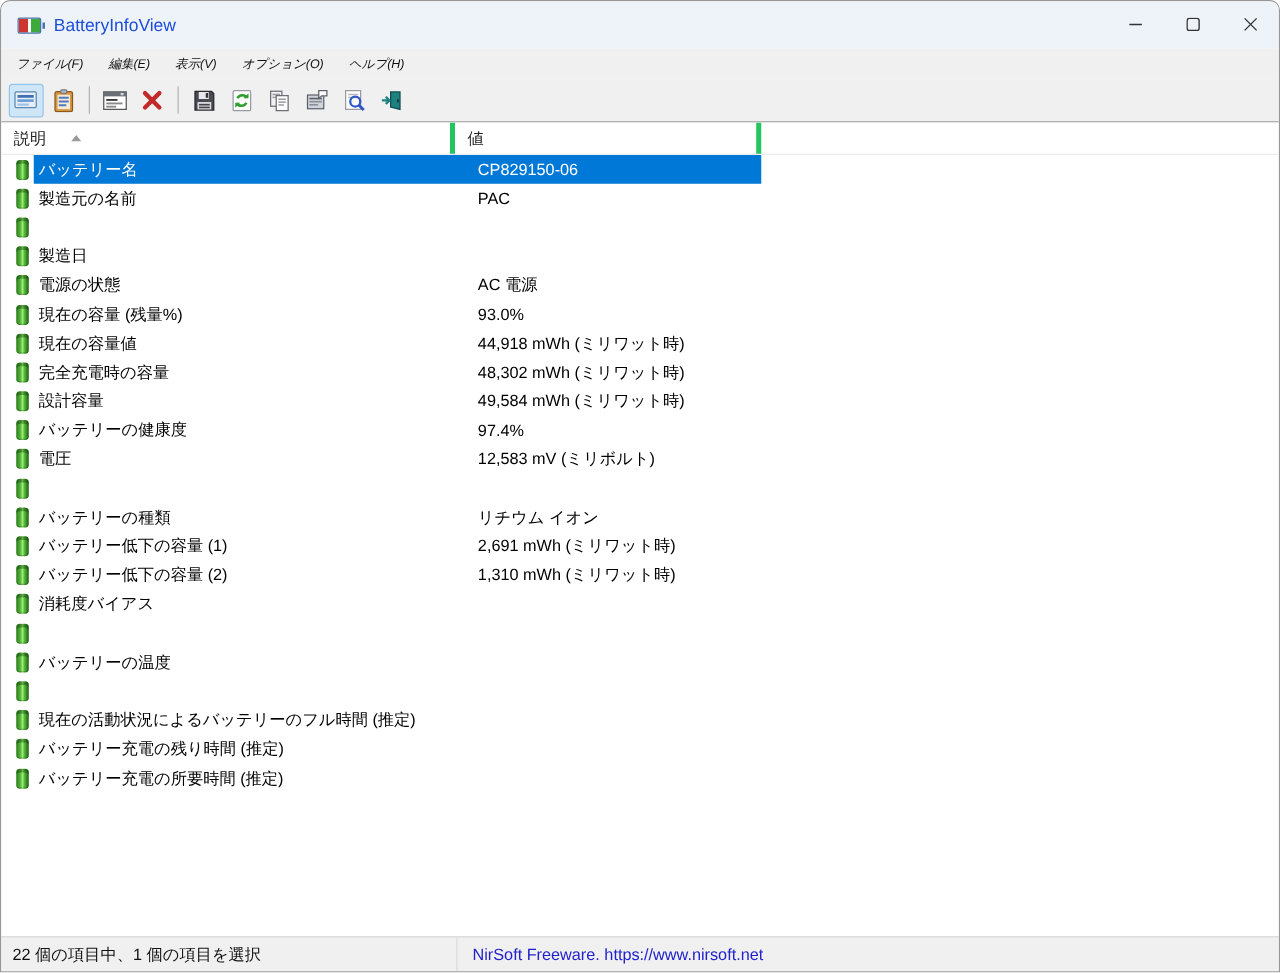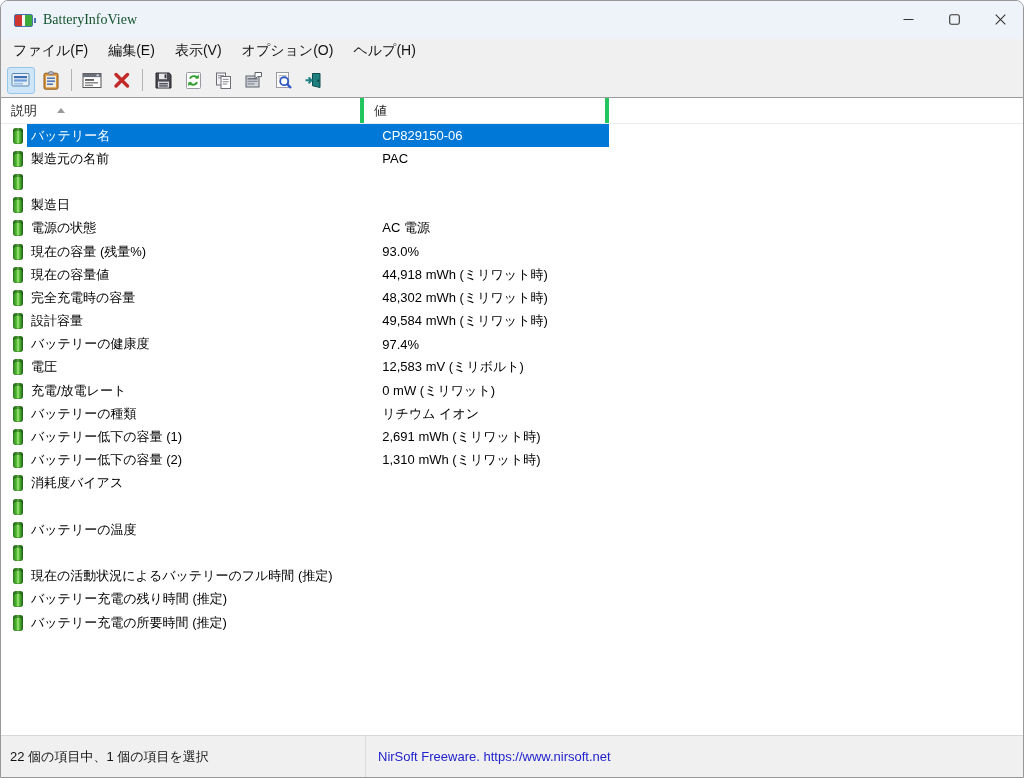--- a/index.html
+++ b/index.html
@@ -16,26 +16,26 @@
   }
   
   .titlebar { height:38px; flex:0 0 auto; background:#eef3f9; display:flex; align-items:center; }
   .app-icon {
     width:19px; height:13px; margin-left:13px; position:relative;
     border:1px solid #4a74ad; border-radius:2px;
     background:linear-gradient(90deg,#cf3530 0 42%,#f7f7f7 42% 56%,#3cab3c 56% 100%);
     flex:0 0 auto;
   }
   .app-icon::after { content:""; position:absolute; right:-4px; top:3px; width:2px; height:5px; background:#4a74ad; }
-  .title-text { margin-left:10px; font-size:14px; color:#14532d;font-family:Liberation Serif, serif; }
+  .title-text { margin-left:10px; font-size:14px; color:#1d4ed8; }
   .win-controls { margin-left:auto; display:flex; height:100%; }
   .win-btn { width:46px; height:100%; display:flex; align-items:center; justify-content:center; background:transparent; border:none; }
   
   .menubar { height:24px; flex:0 0 auto; background:#f0f0f0; display:flex; align-items:stretch; padding-left:2px; }
-  .menu-item { padding:0 10px; font-size:14px; display:flex; align-items:center; color:#111; }
+  .menu-item { padding:0 10px; font-size:10px; display:flex; align-items:center; color:#111;font-style:italic; }
   
   .toolbar { height:35px; flex:0 0 auto; background:#f0f0f0; border-bottom:1px solid #9c9c9c; display:flex; align-items:center; padding-left:5px; }
   .tool-btn { width:28px; height:27px; display:flex; align-items:center; justify-content:center; border:1px solid transparent; border-radius:3px; margin:0 1px; background:transparent; padding:0; }
   .tool-btn.selected { background:#cfe6f8; border-color:#96c5ea; }
   .tool-sep { width:1px; height:22px; background:#b3b3b3; margin:0 5px; flex:0 0 auto; }
   
   .list { flex:1 1 auto; background:#ffffff; overflow:hidden; display:flex; flex-direction:column; }
   .list-header { height:26px; flex:0 0 auto; display:flex; border-bottom:1px solid #ececec; }
   .hdr-cell { font-size:13px; color:#222; display:flex; align-items:center; border-right:4px solid #22c55e; }
   .hdr-desc { width:363px; padding-left:10px; }
@@ -47,21 +47,21 @@
   .battery-glyph {
     width:10px; height:16px; border-radius:3px; margin-right:4px;
     background:linear-gradient(90deg,#2c7a1e,#55bd38 35%,#a6e67e 50%,#55bd38 65%,#1d5c14);
     box-shadow:inset 0 3px 0 rgba(0,40,0,.35), inset 0 -1px 0 rgba(0,40,0,.25);
   }
   .row-main { display:flex; align-items:center; width:582px; height:100%;gap:20px; }
   .row.selected .row-main { background:var(--sel,#0078d7); color:#fff; }
   .row-label { width:337px; padding-left:4px; white-space:nowrap; overflow:hidden; }
   .row-value { width:245px; padding-left:10px; white-space:nowrap; overflow:hidden; }
   
-  .statusbar { height:42px; flex:0 0 auto; background:#f0f0f0; border-top:1px solid #d8d8d8; display:flex; align-items:stretch; font-size:13px; }
+  .statusbar { height:28px; flex:0 0 auto; background:#f0f0f0; border-top:1px solid #d8d8d8; display:flex; align-items:stretch; font-size:13px; }
   .status-left { width:365px; padding-left:9px; display:flex; align-items:center; color:#111; border-right:1px solid #dadada; }
   .status-right { flex:1; padding-left:12px; display:flex; align-items:center; color:var(--link,#2222cc); font-weight:normal; }
 </style>
 </head>
 <body>
 
 <div class="window" style="--sel: #0078d7; --link: #2222cc;">
 
   <div class="titlebar" style="background: rgb(238, 243, 249);">
     <div class="app-icon"></div>
@@ -309,24 +309,20 @@
           </div>
           <div class="row-main">
             <div class="row-label">電圧</div>
             <div class="row-value">12,583 mV (ミリボルト)</div>
           </div>
         </div>
         <div class="row">
           <div class="row-icon-cell">
             <div class="battery-glyph"></div>
           </div>
-          <div class="row-main">
-            <div class="row-label">充電/放電レート</div>
-            <div class="row-value">0 mW (ミリワット)</div>
-          </div>
         </div>
         <div class="row">
           <div class="row-icon-cell">
             <div class="battery-glyph"></div>
           </div>
           <div class="row-main">
             <div class="row-label">バッテリーの種類</div>
             <div class="row-value">リチウム イオン</div>
           </div>
         </div>

